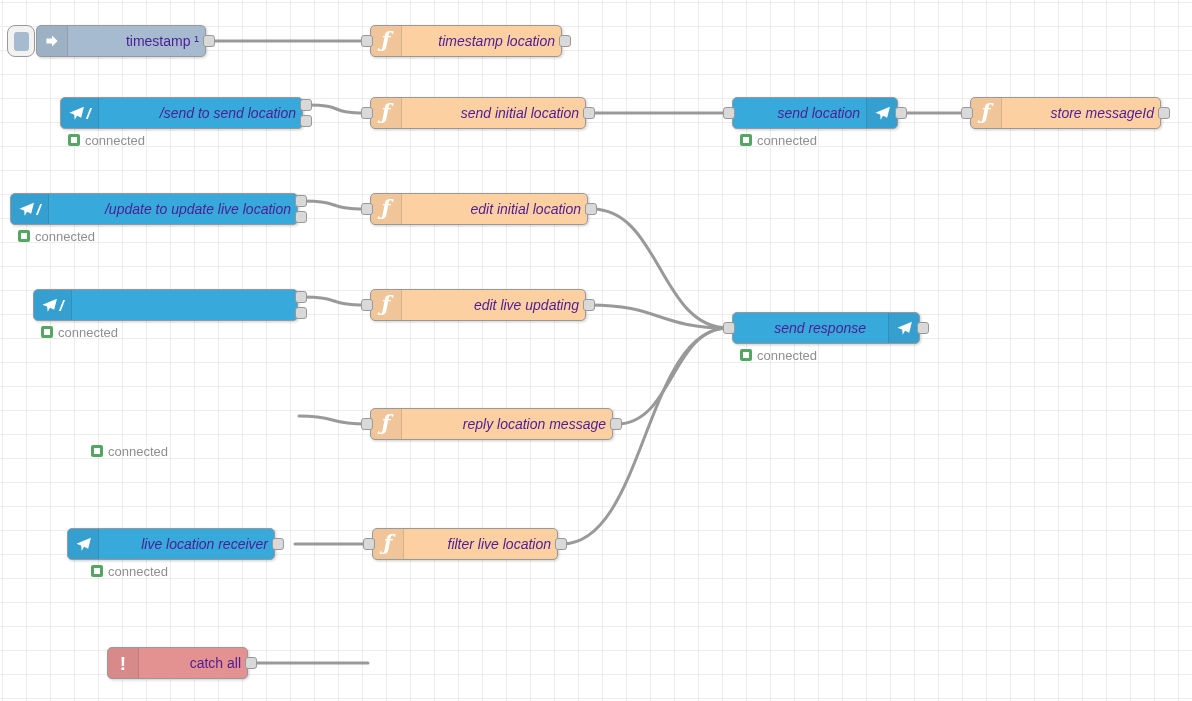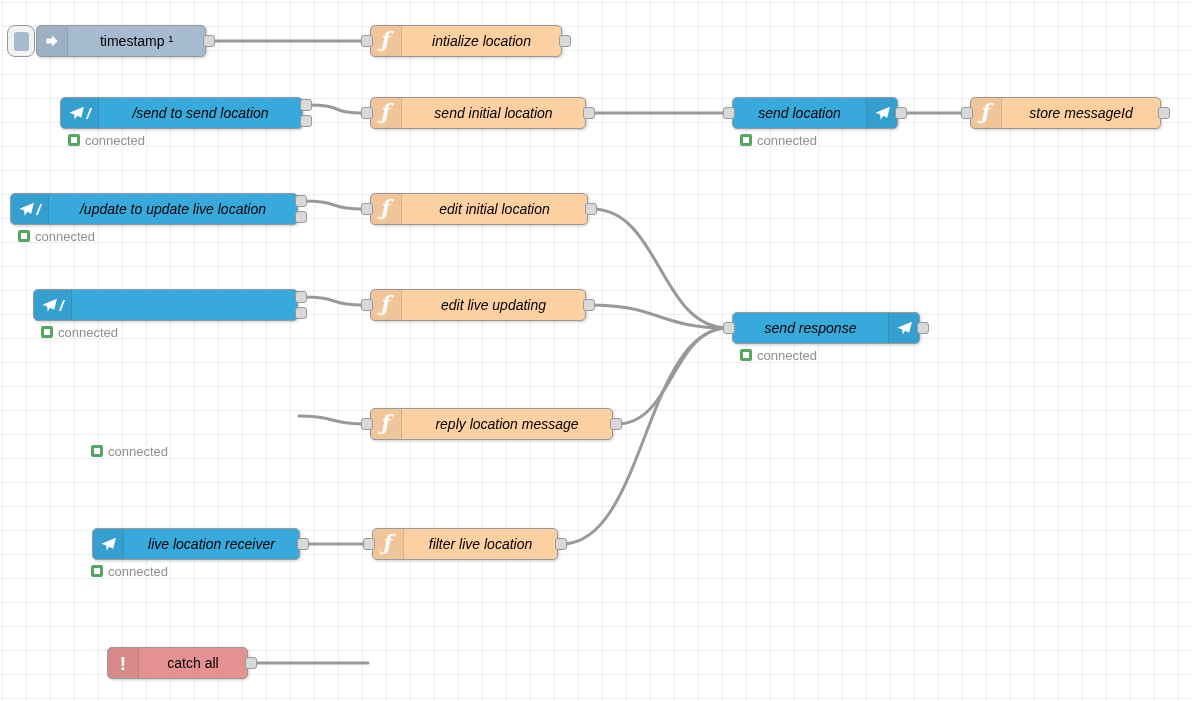--- a/index.html
+++ b/index.html
@@ -28,21 +28,21 @@
   }
   .icon-area{
     width:30px;flex:none;align-self:stretch;
     display:flex;align-items:center;justify-content:center;
     background:rgba(0,0,0,.05);
   }
   .icon-area.left{border-right:1px solid rgba(0,0,0,.1);border-radius:4px 0 0 4px;}
   .icon-area.right{order:2;border-left:1px solid rgba(0,0,0,.1);border-radius:0 4px 4px 0;}
   .icon-area.wide{width:37px;}
   .label{
-    flex:1;text-align:center;font-size:14px;color:#000000;
+    flex:1;text-align:right;font-size:14px;color:#4c1d95;
     white-space:nowrap;padding:0 6px;overflow:hidden;
   }
   .label.italic{font-style:italic;}
   .fn-glyph{font-family:"DejaVu Serif",serif;font-style:italic;font-weight:bold;color:#fff;font-size:21px;line-height:1;margin-top:-3px;}
   .excl{font-weight:bold;color:#fff;font-size:19px;line-height:1;}
   .slash{font-style:italic;font-weight:bold;color:#fff;font-size:15px;margin-left:1px;}
   .dbg-lines{display:flex;flex-direction:column;gap:1.5px;align-items:flex-start;}
   .dbg-lines i{display:block;height:2px;border-radius:1px;background:#fff;}
   .port{
     position:absolute;width:10px;height:10px;
@@ -96,21 +96,21 @@
       <div class="btn" style="left: -30px;">
         <div class="btn-inner" style="background: rgb(166, 187, 207);"></div>
       </div>
     </div>
     <div class="node" style="left: 370px; top: 25px; width: 192px; background: rgb(253, 208, 162);">
       <div class="icon-area left">
         <span style="display: flex; align-items: center;">
           <span class="fn-glyph">ƒ</span>
         </span>
       </div>
-      <span class="label italic">intialize location</span>
+      <span class="label italic">timestamp location</span>
       <div class="port in" style="top: 9px;"></div>
       <div class="port out" style="top: 9px;"></div>
     </div>
     <div class="node" style="left: 60px; top: 97px; width: 243px; background: rgb(56, 169, 219);">
       <div class="icon-area left wide">
         <span style="display: flex; align-items: center;">
           <svg width="17" height="17" viewBox="0 0 24 24">
             <path fill="#fff" d="M22.5 2.5 L2 11 L8.7 13.4 L9.4 20.8 L12.8 15.1 L18.6 17.9 Z"></path>
           </svg>
           <span class="slash">/</span>
@@ -206,21 +206,21 @@
     <div class="node" style="left: 370px; top: 289px; width: 216px; background: rgb(253, 208, 162);">
       <div class="icon-area left">
         <span style="display: flex; align-items: center;">
           <span class="fn-glyph">ƒ</span>
         </span>
       </div>
       <span class="label italic">edit live updating</span>
       <div class="port in" style="top: 9px;"></div>
       <div class="port out" style="top: 9px;"></div>
     </div>
-    <div class="node" style="left: 732px; top: 312px; width: 188px; background: rgb(56, 169, 219);">
+    <div class="node" style="left: 732px; top: 312px; width: 188px; background: rgb(56, 169, 219); gap: 16px;">
       <div class="icon-area right">
         <span style="display: flex; align-items: center;">
           <svg width="17" height="17" viewBox="0 0 24 24">
             <path fill="#fff" d="M22.5 2.5 L2 11 L8.7 13.4 L9.4 20.8 L12.8 15.1 L18.6 17.9 Z"></path>
           </svg>
         </span>
       </div>
       <span class="label italic">send response</span>
       <div class="port in" style="top: 9px;"></div>
       <div class="port out" style="top: 9px;"></div>
@@ -236,21 +236,21 @@
     <div class="node" style="left: 370px; top: 408px; width: 243px; background: rgb(253, 208, 162);">
       <div class="icon-area left">
         <span style="display: flex; align-items: center;">
           <span class="fn-glyph">ƒ</span>
         </span>
       </div>
       <span class="label italic">reply location message</span>
       <div class="port in" style="top: 9px;"></div>
       <div class="port out" style="top: 9px;"></div>
     </div>
-    <div class="node" style="left: 92px; top: 528px; width: 208px; background: rgb(56, 169, 219);">
+    <div class="node" style="left: 67px; top: 528px; width: 208px; background: rgb(56, 169, 219);">
       <div class="icon-area left">
         <span style="display: flex; align-items: center;">
           <svg width="17" height="17" viewBox="0 0 24 24">
             <path fill="#fff" d="M22.5 2.5 L2 11 L8.7 13.4 L9.4 20.8 L12.8 15.1 L18.6 17.9 Z"></path>
           </svg>
         </span>
       </div>
       <span class="label italic">live location receiver</span>
       <div class="port out" style="top: 9px;"></div>
     </div>

